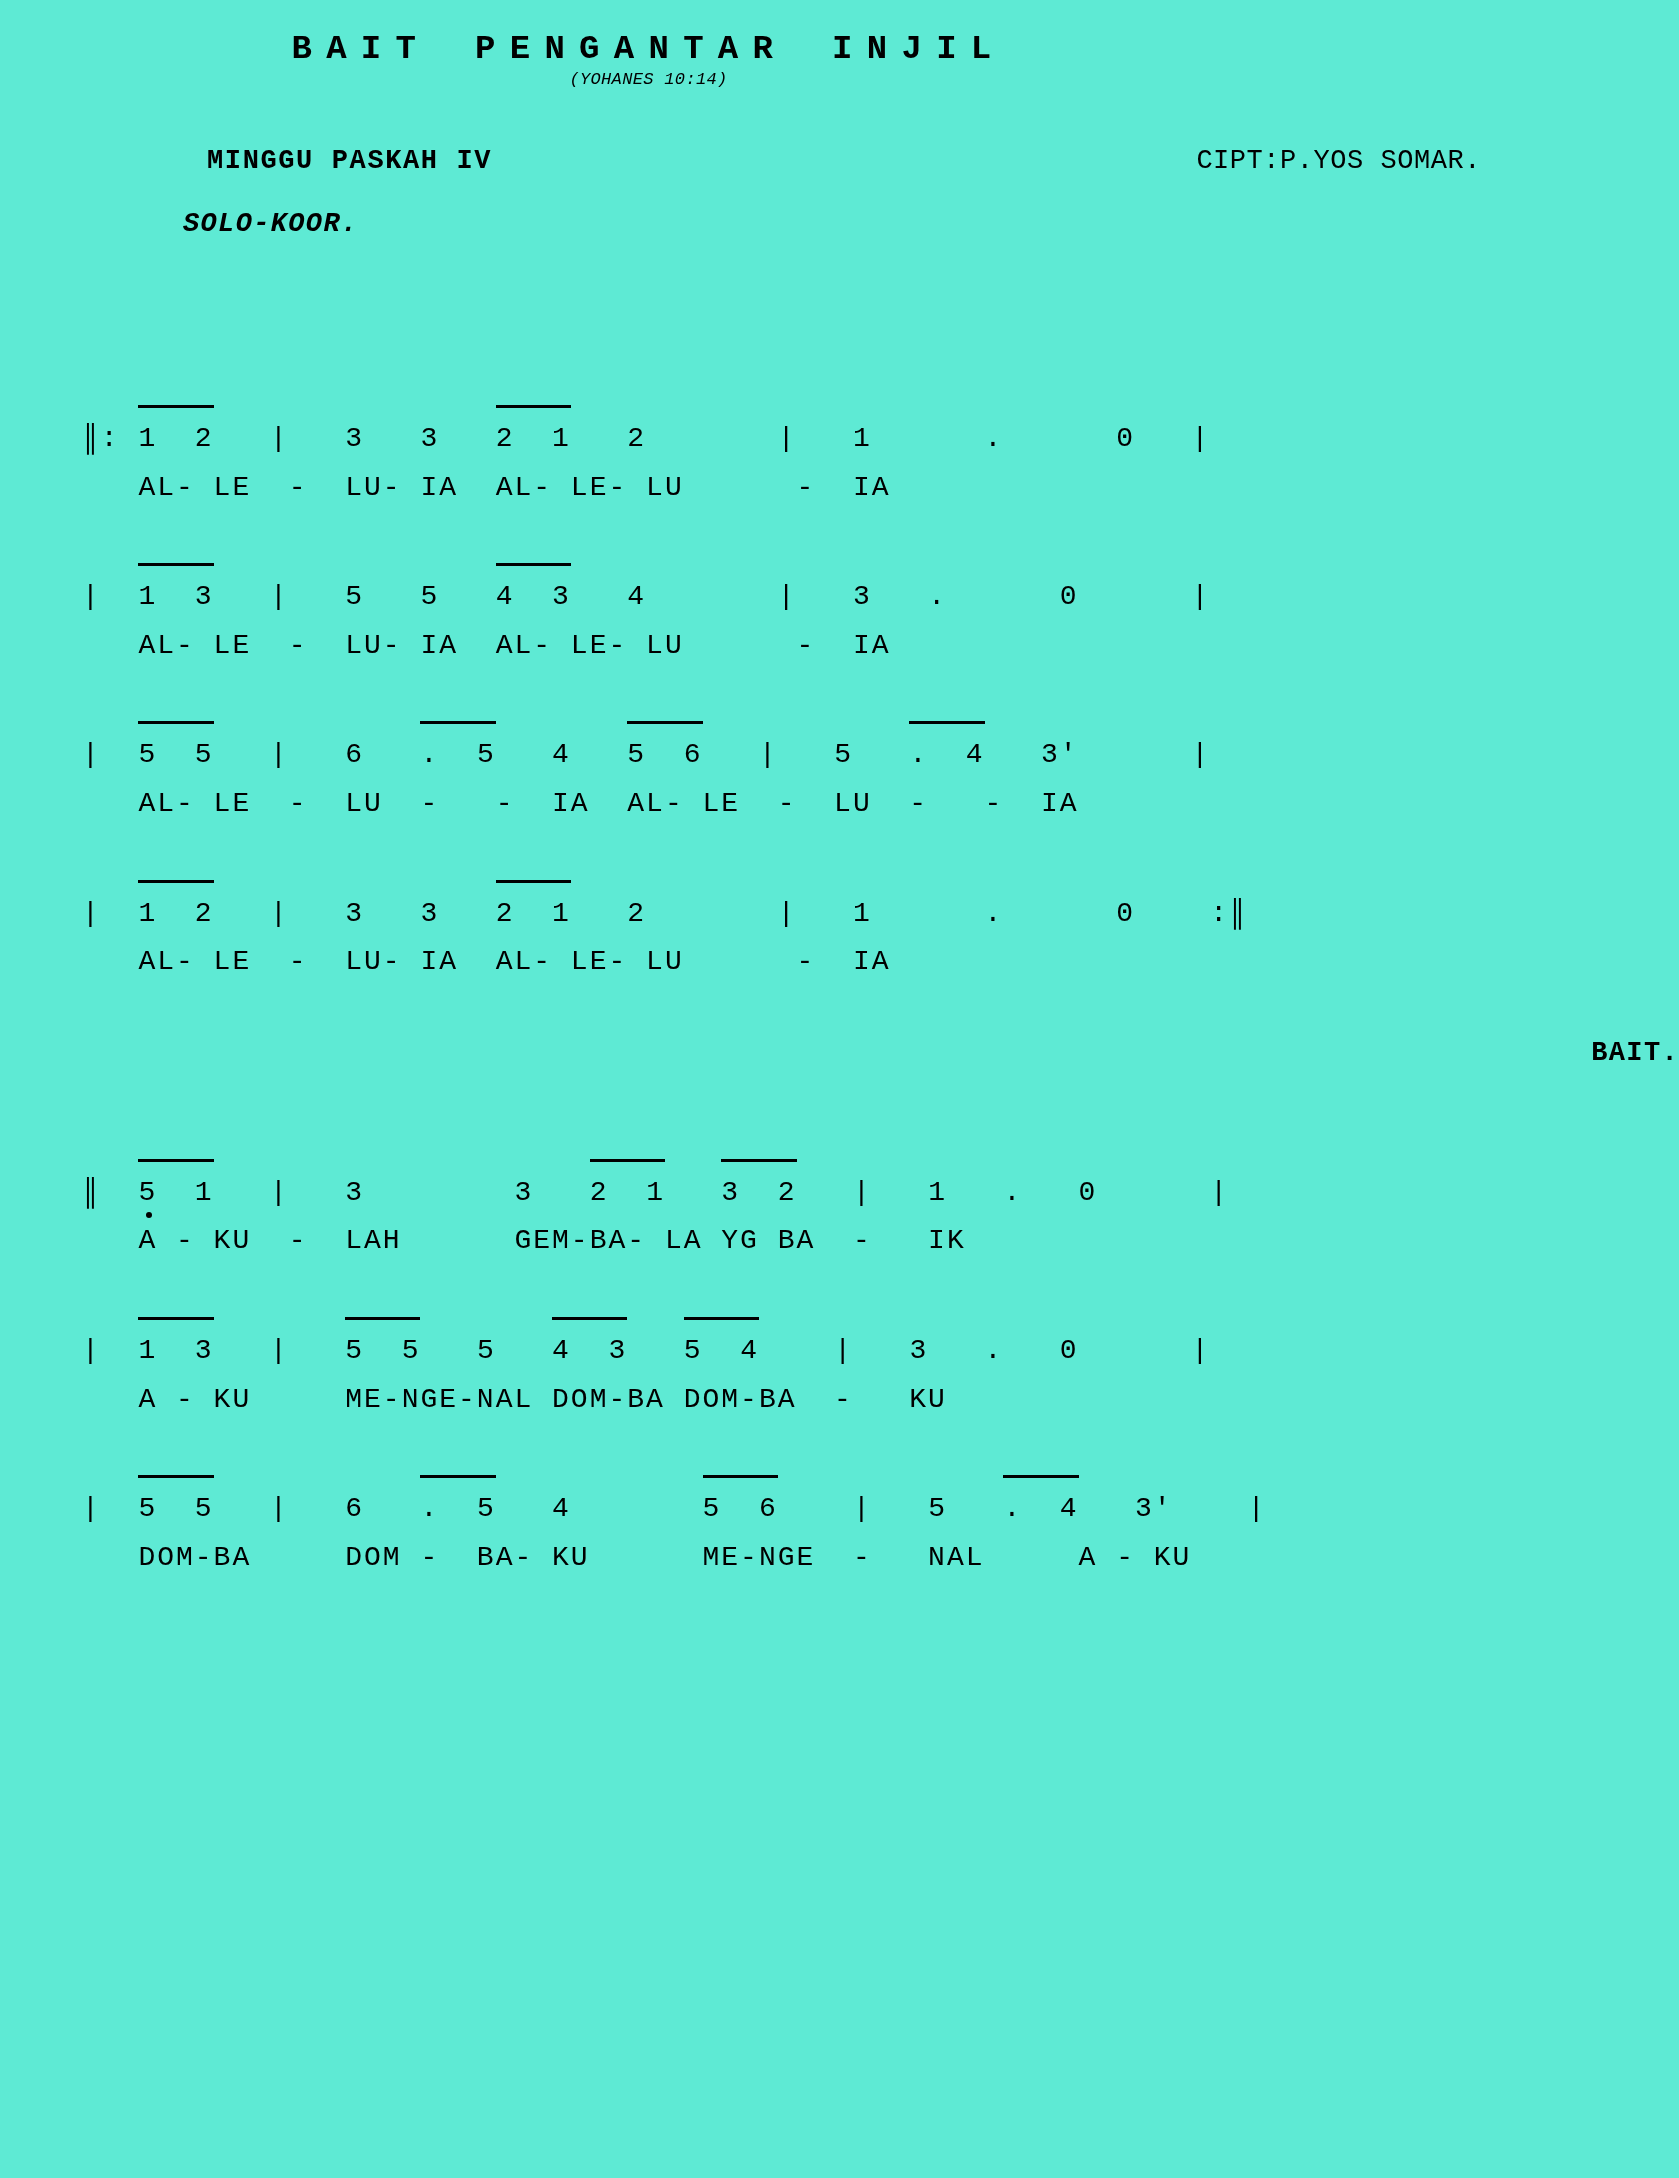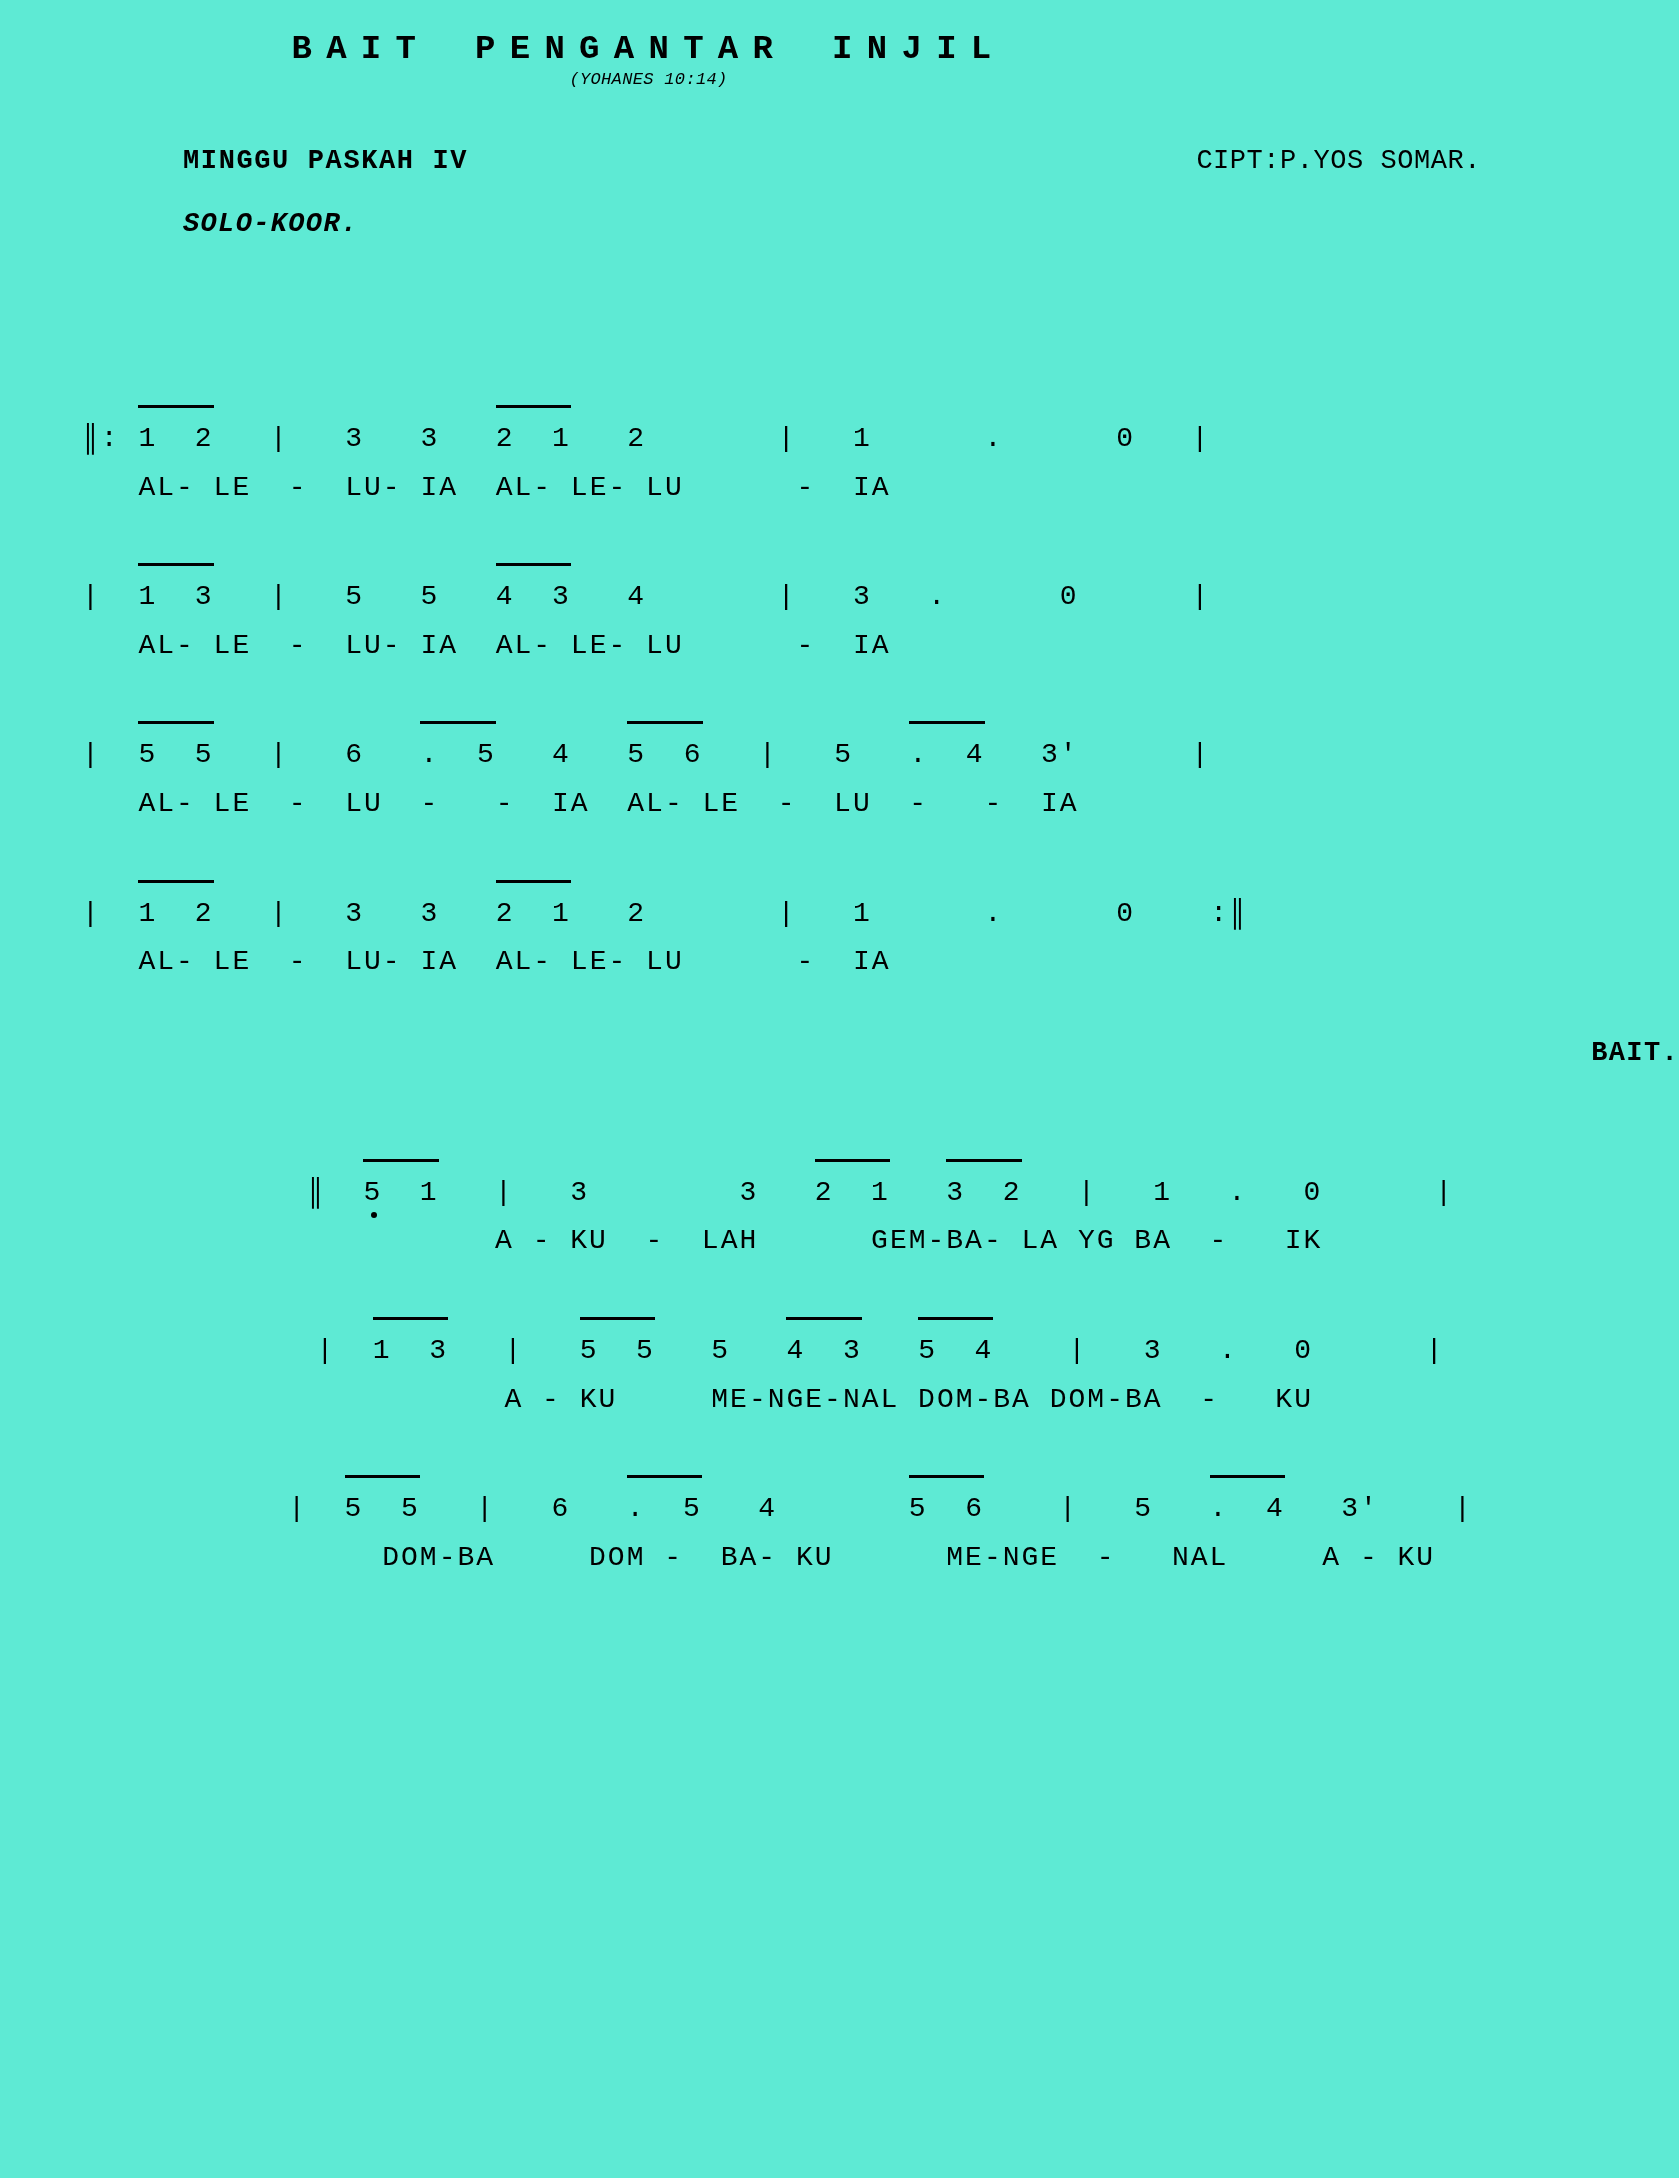--- a/index.html
+++ b/index.html
@@ -29,38 +29,39 @@
     font-style:italic;
   }
   .meta-row{
     display:flex;
     justify-content:space-between;
     align-items:flex-start;
     margin-top:57px;
     padding-left:183px;
     padding-right:198px;
     font-size:27px;
+    margin-left:24px;
   }
   .occasion{font-weight:bold;letter-spacing:0.06em;}
   .composer{letter-spacing:0.02em;}
   .section-label{
     margin-left:183px;
     font-size:27px;
     font-weight:bold;
     letter-spacing:0.05em;
   }
   .section-label--solo{margin-top:33px;font-style:italic;}
   .section-label--bait{margin-top:57px;text-align:right;}
   .music{
     margin-left:82px;
     font-size:28px;
     letter-spacing:2px;
   }
   .music--solo{margin-top:166px;}
-  .music--bait{margin-top:91px;text-align:center;}
+  .music--bait{margin-top:91px;}
   .music-line{margin-bottom:59px;}
   .note-row{white-space:pre;line-height:1.2;}
   .seg{
     display:inline-block;
     white-space:pre;
     border-top:3px solid transparent;
     padding-top:14px;
   }
   .seg.over{border-top-color:#000;}
   .lyric-row{

